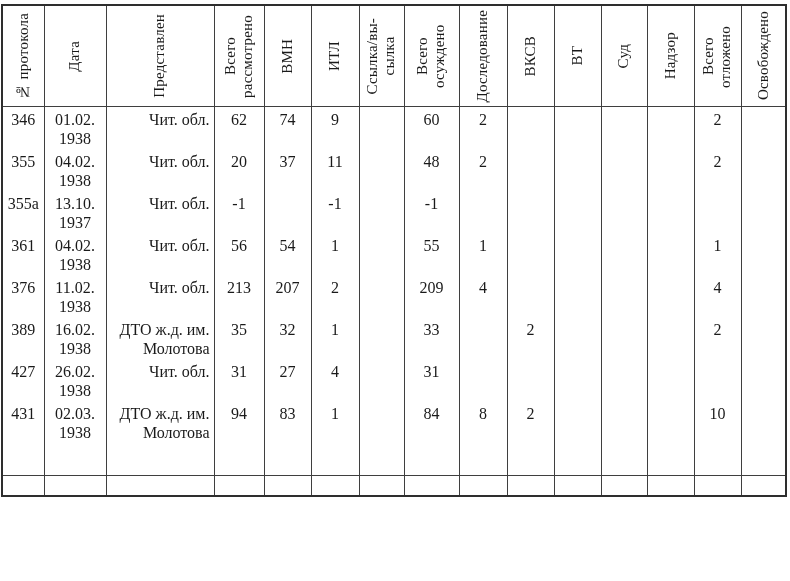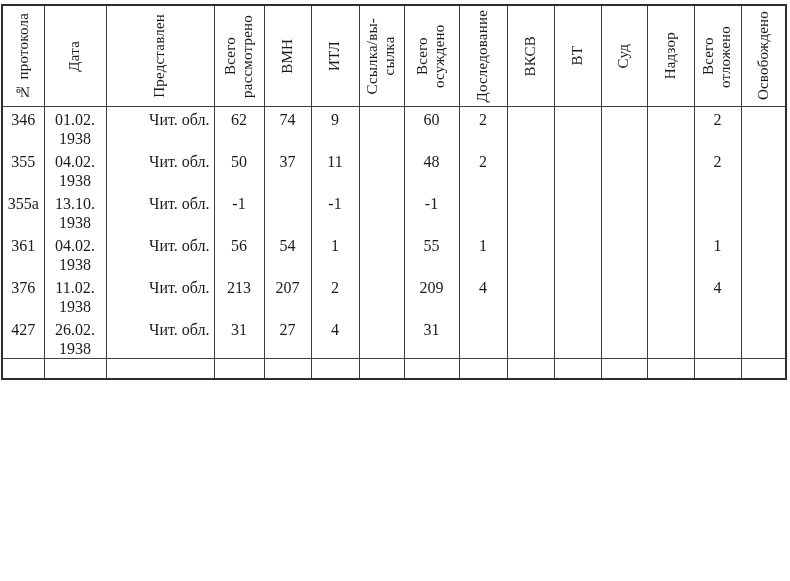--- a/index.html
+++ b/index.html
@@ -167,37 +167,37 @@
           <td></td>
           <td></td>
           <td>2</td>
           <td></td>
         </tr>
         <tr class="row">
           <td>355</td>
           <td>04.02.
 1938</td>
           <td class="left">Чит. обл.</td>
-          <td>50</td>
+          <td>20</td>
           <td>37</td>
           <td>11</td>
           <td></td>
           <td>48</td>
           <td>2</td>
           <td></td>
           <td></td>
           <td></td>
           <td></td>
           <td>2</td>
           <td></td>
         </tr>
         <tr class="row">
           <td>355а</td>
           <td>13.10.
-1938</td>
+1937</td>
           <td class="left">Чит. обл.</td>
           <td>-1</td>
           <td></td>
           <td>-1</td>
           <td></td>
           <td>-1</td>
           <td></td>
           <td></td>
           <td></td>
           <td></td>
@@ -232,38 +232,74 @@
           <td>207</td>
           <td>2</td>
           <td></td>
           <td>209</td>
           <td>4</td>
           <td></td>
           <td></td>
           <td></td>
           <td></td>
           <td>4</td>
+          <td></td>
+        </tr>
+        <tr class="row">
+          <td>389</td>
+          <td>16.02.
+1938</td>
+          <td class="left">ДТО ж.д. им. Молотова</td>
+          <td>35</td>
+          <td>32</td>
+          <td>1</td>
+          <td></td>
+          <td>33</td>
+          <td></td>
+          <td>2</td>
+          <td></td>
+          <td></td>
+          <td></td>
+          <td>2</td>
           <td></td>
         </tr>
         <tr class="row">
           <td>427</td>
           <td>26.02.
 1938</td>
           <td class="left">Чит. обл.</td>
           <td>31</td>
           <td>27</td>
           <td>4</td>
           <td></td>
           <td>31</td>
           <td></td>
           <td></td>
           <td></td>
           <td></td>
           <td></td>
           <td></td>
+          <td></td>
+        </tr>
+        <tr class="row tall">
+          <td>431</td>
+          <td>02.03.
+1938</td>
+          <td class="left">ДТО ж.д. им. Молотова</td>
+          <td>94</td>
+          <td>83</td>
+          <td>1</td>
+          <td></td>
+          <td>84</td>
+          <td>8</td>
+          <td>2</td>
+          <td></td>
+          <td></td>
+          <td></td>
+          <td>10</td>
           <td></td>
         </tr>
         <tr class="stub">
           <td></td>
           <td></td>
           <td></td>
           <td></td>
           <td></td>
           <td></td>
           <td></td>

